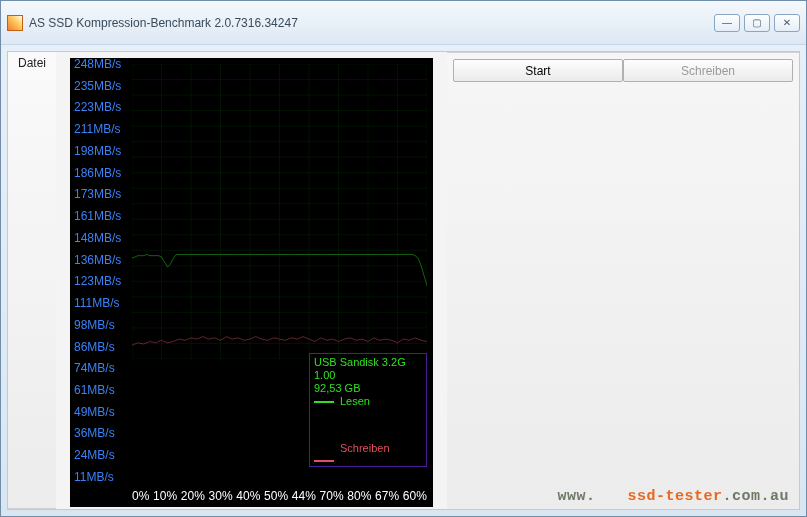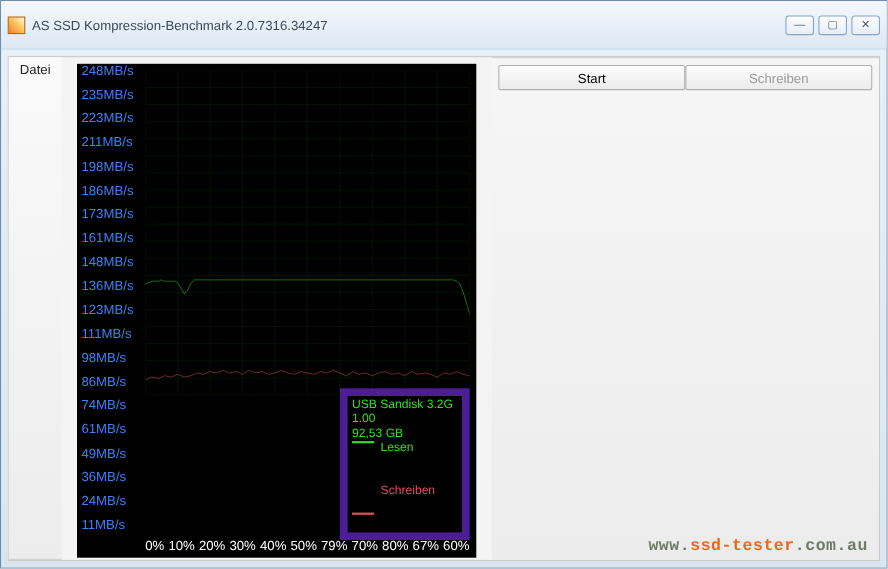--- a/index.html
+++ b/index.html
@@ -92,31 +92,31 @@
   .plot {
     position:absolute;
     left:62px; right:6px; top:6px; bottom:24px;
     z-index:1;
   }
   .grid line { stroke:#004000; stroke-width:1; }
   .series-read { stroke:#30e020; stroke-width:1.5; fill:none; }
   .series-write { stroke:#e05060; stroke-width:1.5; fill:none; }
   .legend {
     position:absolute;
-    right:6px; bottom:16px;
+    right:6px; bottom:40px;
     width:118px;
-    border:7px solid #4c1d95;
+    border:1px solid #4c1d95;
     color:#30e020;
     font-size:11px;
     background:rgba(0,0,0,0.2);
-    padding:2px 4px 16px 4px;
+    padding:2px 4px 4px 4px;
     z-index:6;
     line-height:13px;
   }
-  .legend .row { display:flex; align-items:flex-start; gap:6px; }
+  .legend .row { display:flex; align-items:center; gap:6px; }
   .legend .dash { display:inline-block; width:20px; height:0; border-top:2px solid; }
   .legend .row.write, .legend .row.write .dash { color:#e05060; border-color:#e05060;margin-top:26px; }
   .legend .row.read, .legend .row.read .dash { color:#30e020; border-color:#30e020; }
   .bottom-bar {
     background: linear-gradient(#f6f6f6,#ececec);
     border-top:1px solid #d0d0d0;
     padding:6px;
     display:flex;
     justify-content:center;
     position:relative;
@@ -135,21 +135,21 @@
   }
   .watermark {
     position:absolute;
     right:10px; bottom:4px;
     font-family: "Courier New", monospace;
     font-size:15px;
     letter-spacing:0.5px;
     font-weight:bold;
   }
   .watermark .p1 { color:#6c7a67; }
-  .watermark .p2 { color:#e86820; }
+  .watermark .p2 { color:#e86820;margin-left:32px; }
   .watermark .p3 { color:#6c7a67; }
 </style>
 </head>
 <body>
 
 <div class="window">
   <div class="titlebar">
     <div class="icon"></div>
     <div class="title">AS SSD Kompression-Benchmark 2.0.7316.34247</div>
     <div class="btns">
@@ -242,21 +242,21 @@
             </div>
         </div>
 
         <div class="xlabels" id="xlabels">
             <span>0%</span>
             <span>10%</span>
             <span>20%</span>
             <span>30%</span>
             <span>40%</span>
             <span>50%</span>
-            <span>79%</span>
+            <span>44%</span>
             <span>70%</span>
             <span>80%</span>
             <span>67%</span>
             <span>60%</span>
           </div>
       </div>
     </div>
 
     <div class="bottom-bar">
       <button>Start</button>

